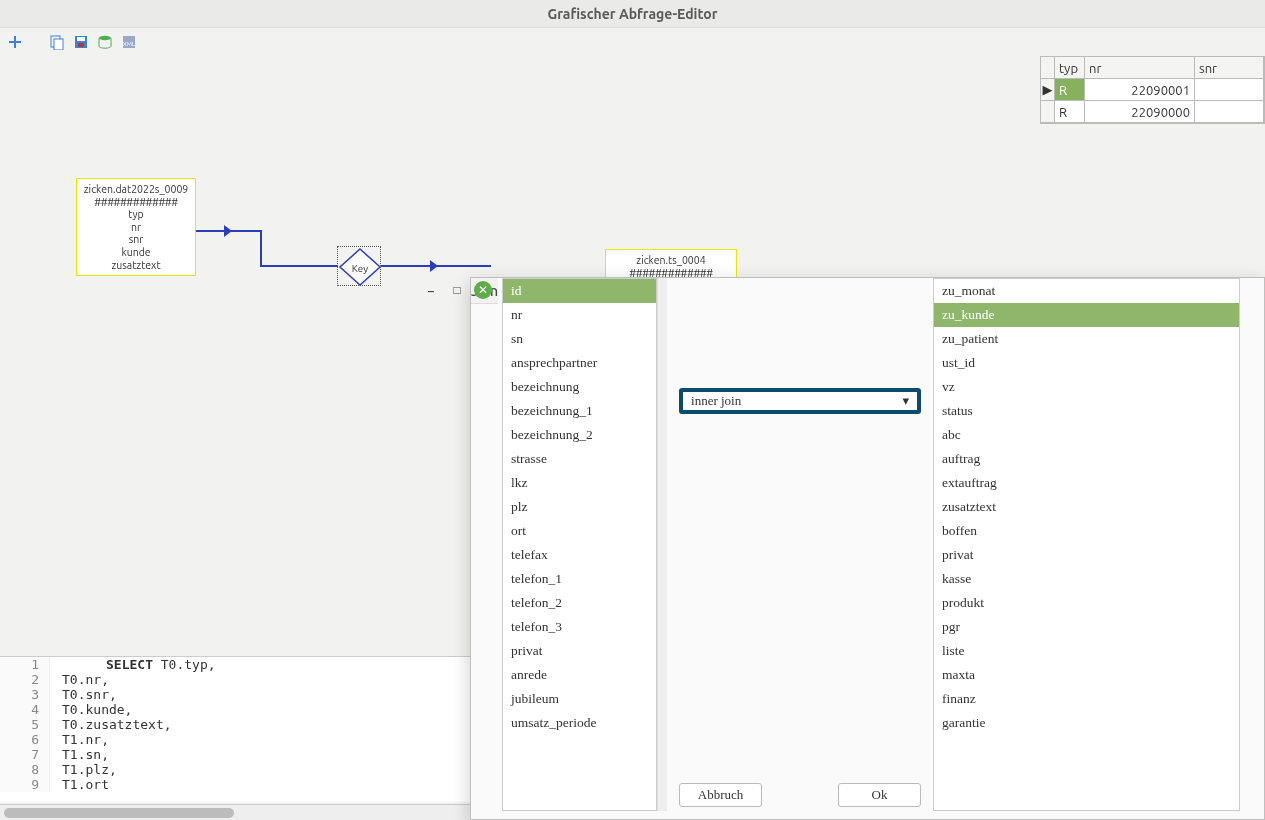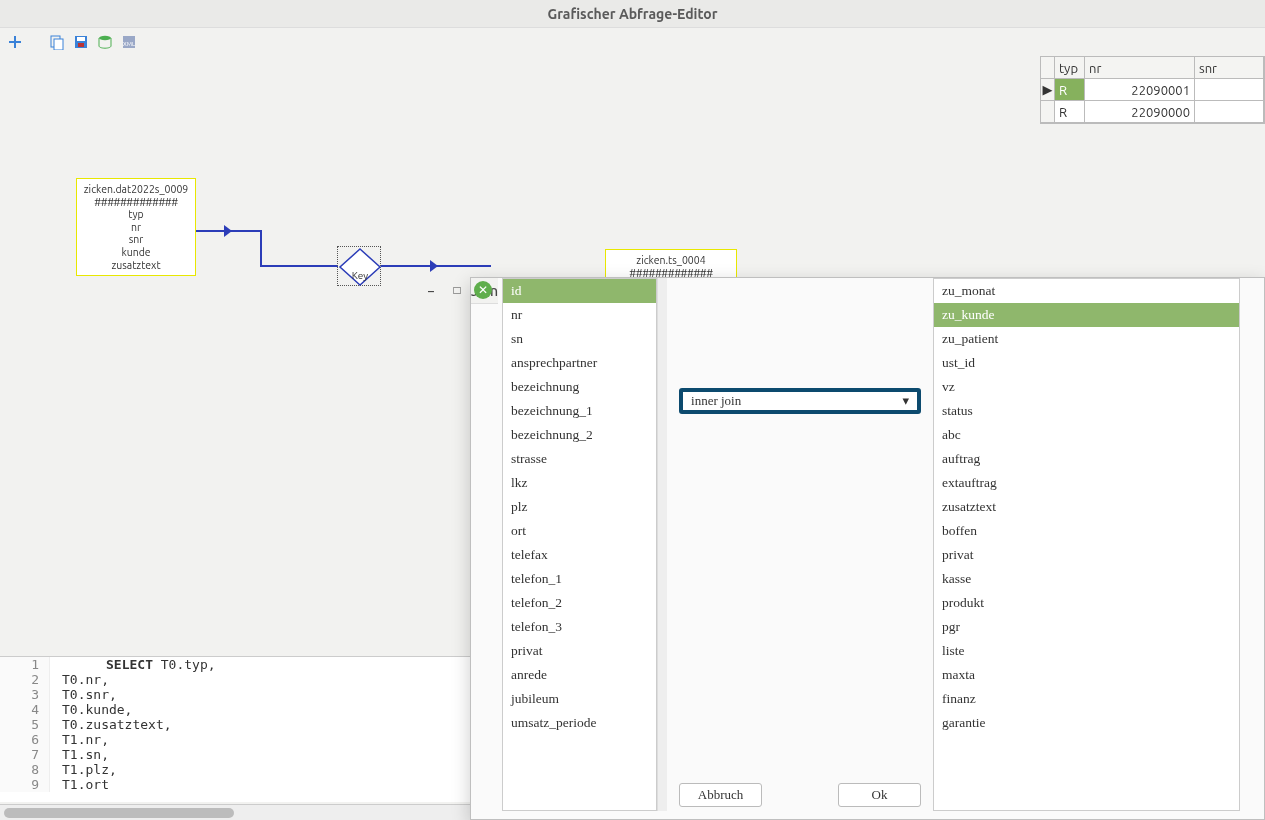--- a/index.html
+++ b/index.html
@@ -225,21 +225,21 @@
       <path d="M0 0 L8 6 L0 12 z" fill="#2c3db8"></path>
     </svg>
   <div class="conn" style="left:260px; top:174px; width:2px; height:37px;"></div>
   <div class="conn" style="left:232px; top:174px; width:30px; height:2px;"></div>
   <div class="conn" style="left:260px; top:209px; width:78px; height:2px;"></div>
 
   <div style="position:absolute; left:337px; top:190px; width:44px; height:40px; border:1px dotted #555;">
     <svg viewBox="0 0 44 40" width="44" height="40">
       <polygon points="22,2 42,20 22,38 2,20" fill="#fff" stroke="#2c3db8" stroke-width="1.5"></polygon>
     </svg>
-    <span style="position:absolute; left:0; top:23px; width:44px; text-align:center; font-size:10px; color:#333;">Key</span>
+    <span style="position:absolute; left:0; top:16px; width:44px; text-align:center; font-size:10px; color:#333;">Key</span>
   </div>
 
   <div class="conn" style="left:381px; top:209px; width:110px; height:2px;"></div>
   <svg style="position:absolute; left:430px; top:204px;" width="10" height="12">
       <path d="M0 0 L8 6 L0 12 z" fill="#2c3db8"></path>
     </svg>
 </div>
 
 <div class="results-grid">
   <div class="grid-row grid-hrow">

